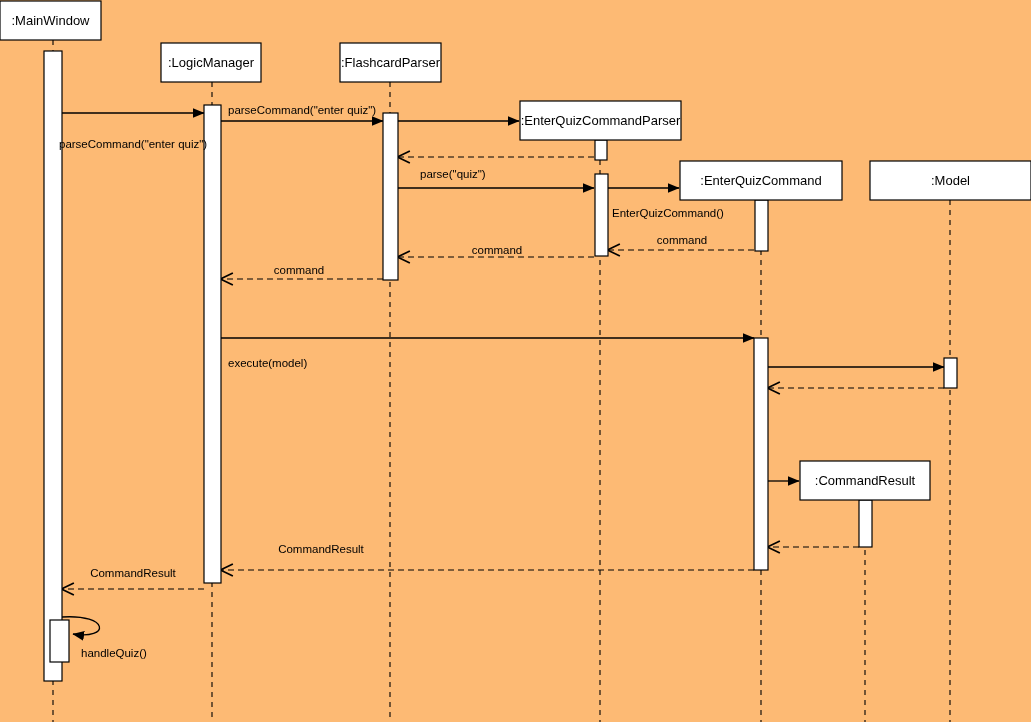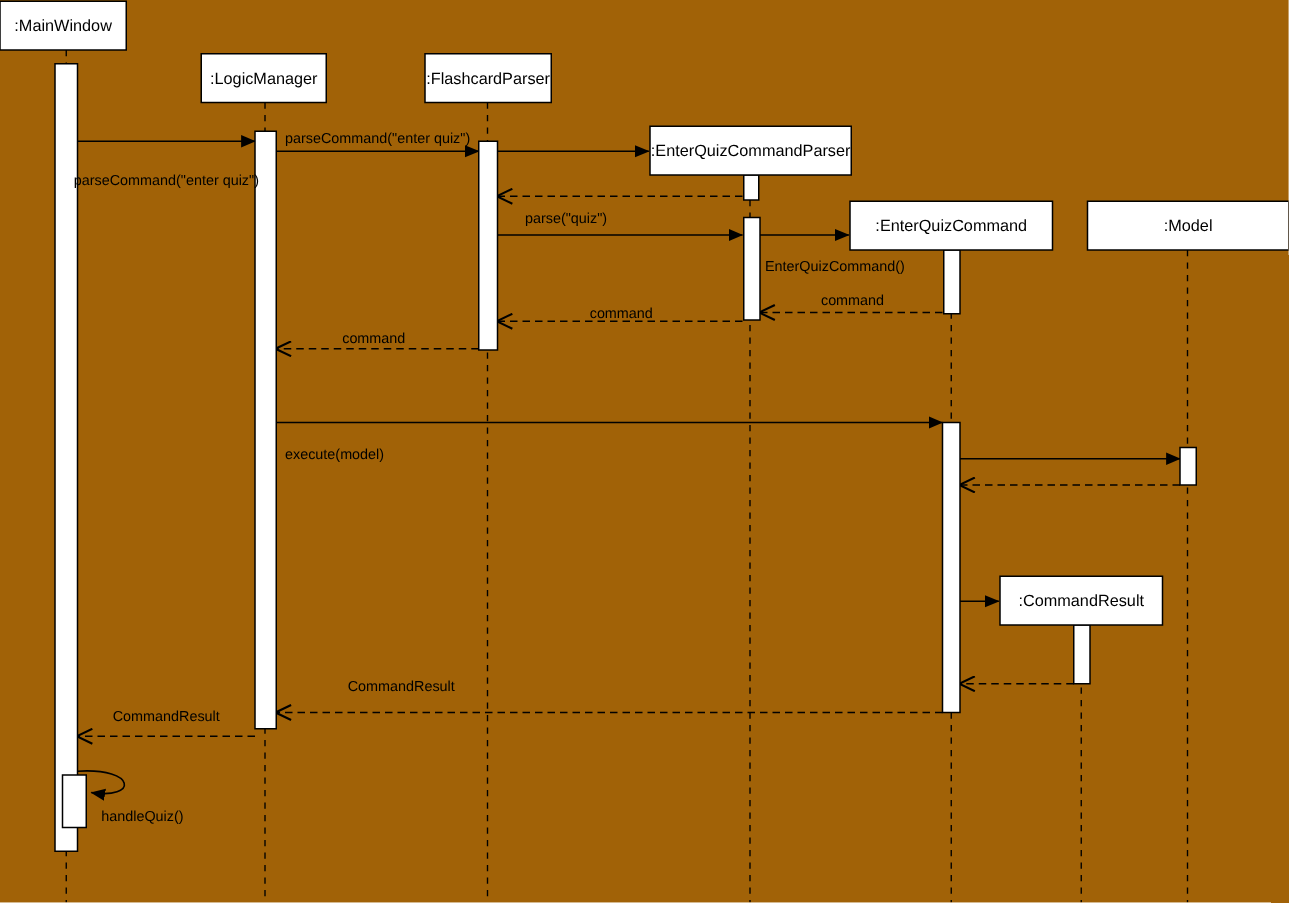--- a/index.html
+++ b/index.html
@@ -8,21 +8,21 @@
     padding: 0;
     background: #ffffff;
   }
   body {
     font-family: "Liberation Sans", sans-serif;
   }
   #diagram-root {
     position: relative;
     width: 1031px;
     height: 722px;
-    background: #a16207;
+    background: #fdba74;
     overflow: hidden;
   }
   #diagram-svg {
     position: absolute;
     left: 0;
     top: 0;
     width: 1031px;
     height: 722px;
   }
   .participant-box {

